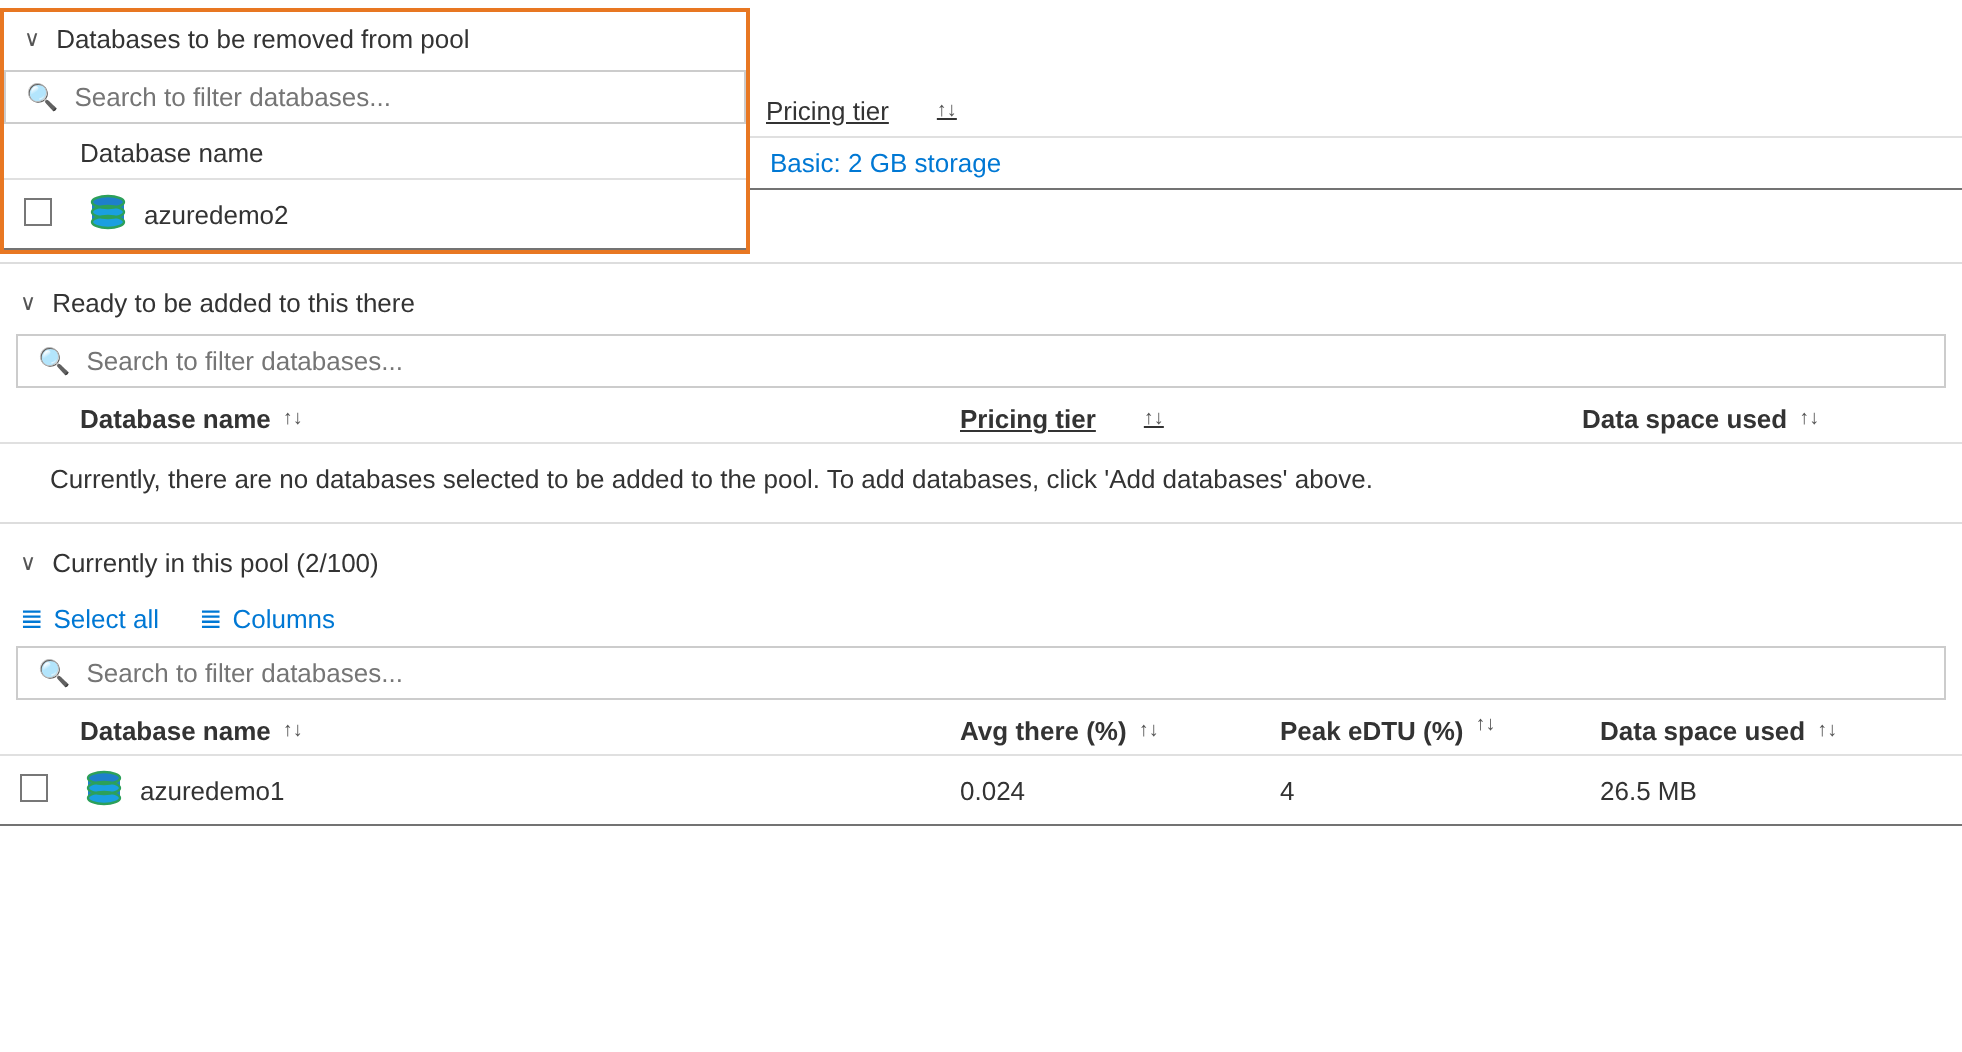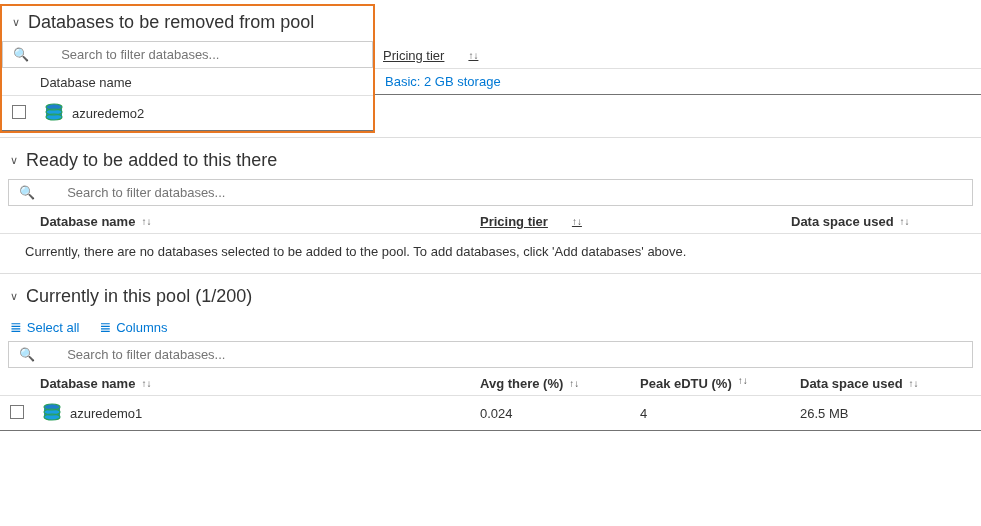--- a/index.html
+++ b/index.html
@@ -20,21 +20,21 @@
       font-weight: 400;
     }
 
     .chevron-icon {
       font-size: 11px;
       margin-right: 8px;
       color: #555;
     }
 
     .section-title {
-      font-size: 18px;
+      font-size: 13px;
       color: #333;
     }
 
     .search-bar-full {
       display: flex;
       align-items: center;
       border: 1px solid #ccc;
       margin: 2px 8px 4px 8px;
       padding: 5px 10px;
       background: #fff;
@@ -46,21 +46,20 @@
       font-size: 13px;
     }
 
     .search-input {
       border: none;
       outline: none;
       width: 100%;
       font-size: 13px;
       color: #888;
       background: transparent;
-      margin-left: 24px;
     }
 
     .table-header {
       display: flex;
       align-items: center;
       padding: 4px 10px;
       font-weight: 600;
       font-size: 13px;
       border-bottom: 1px solid #e0e0e0;
     }
@@ -298,21 +297,21 @@
       <span>Data space used</span>
       <span class="sort-icon">↑↓</span>
     </div>
   </div>
   <div class="empty-message">Currently, there are no databases selected to be added to the pool. To add databases, click 'Add databases' above.</div>
 </div>
 
 <div class="section-outer" style="border-bottom:none;">
   <div class="section-header">
     <span class="chevron-icon">∨</span>
-    <span class="section-title">Currently in this pool (1/200)</span>
+    <span class="section-title">Currently in this pool (2/100)</span>
   </div>
   <div class="toolbar">
     <div class="toolbar-btn">
       <span class="toolbar-icon">≣</span>
       <span>Select all</span>
     </div>
     <div class="toolbar-btn">
       <span class="toolbar-icon">≣</span>
       <span>Columns</span>
     </div>

